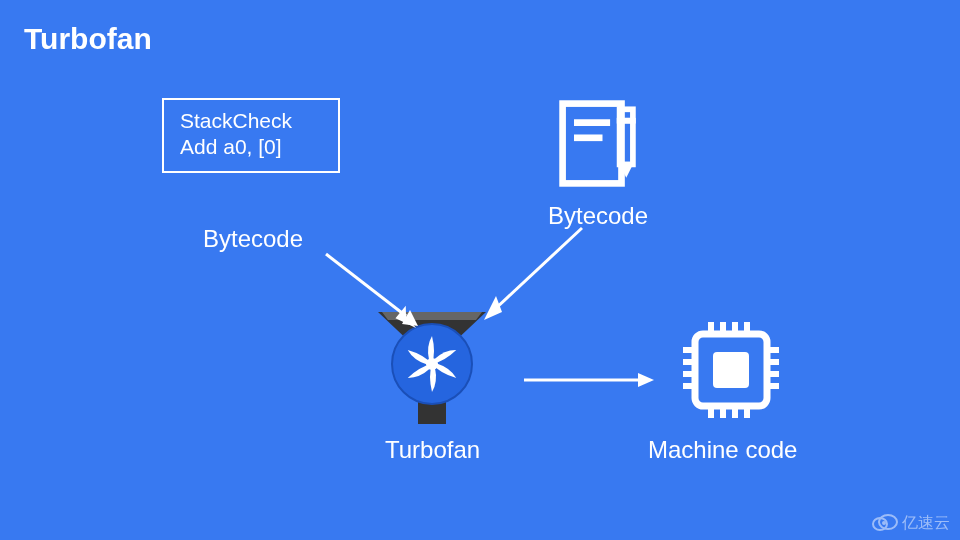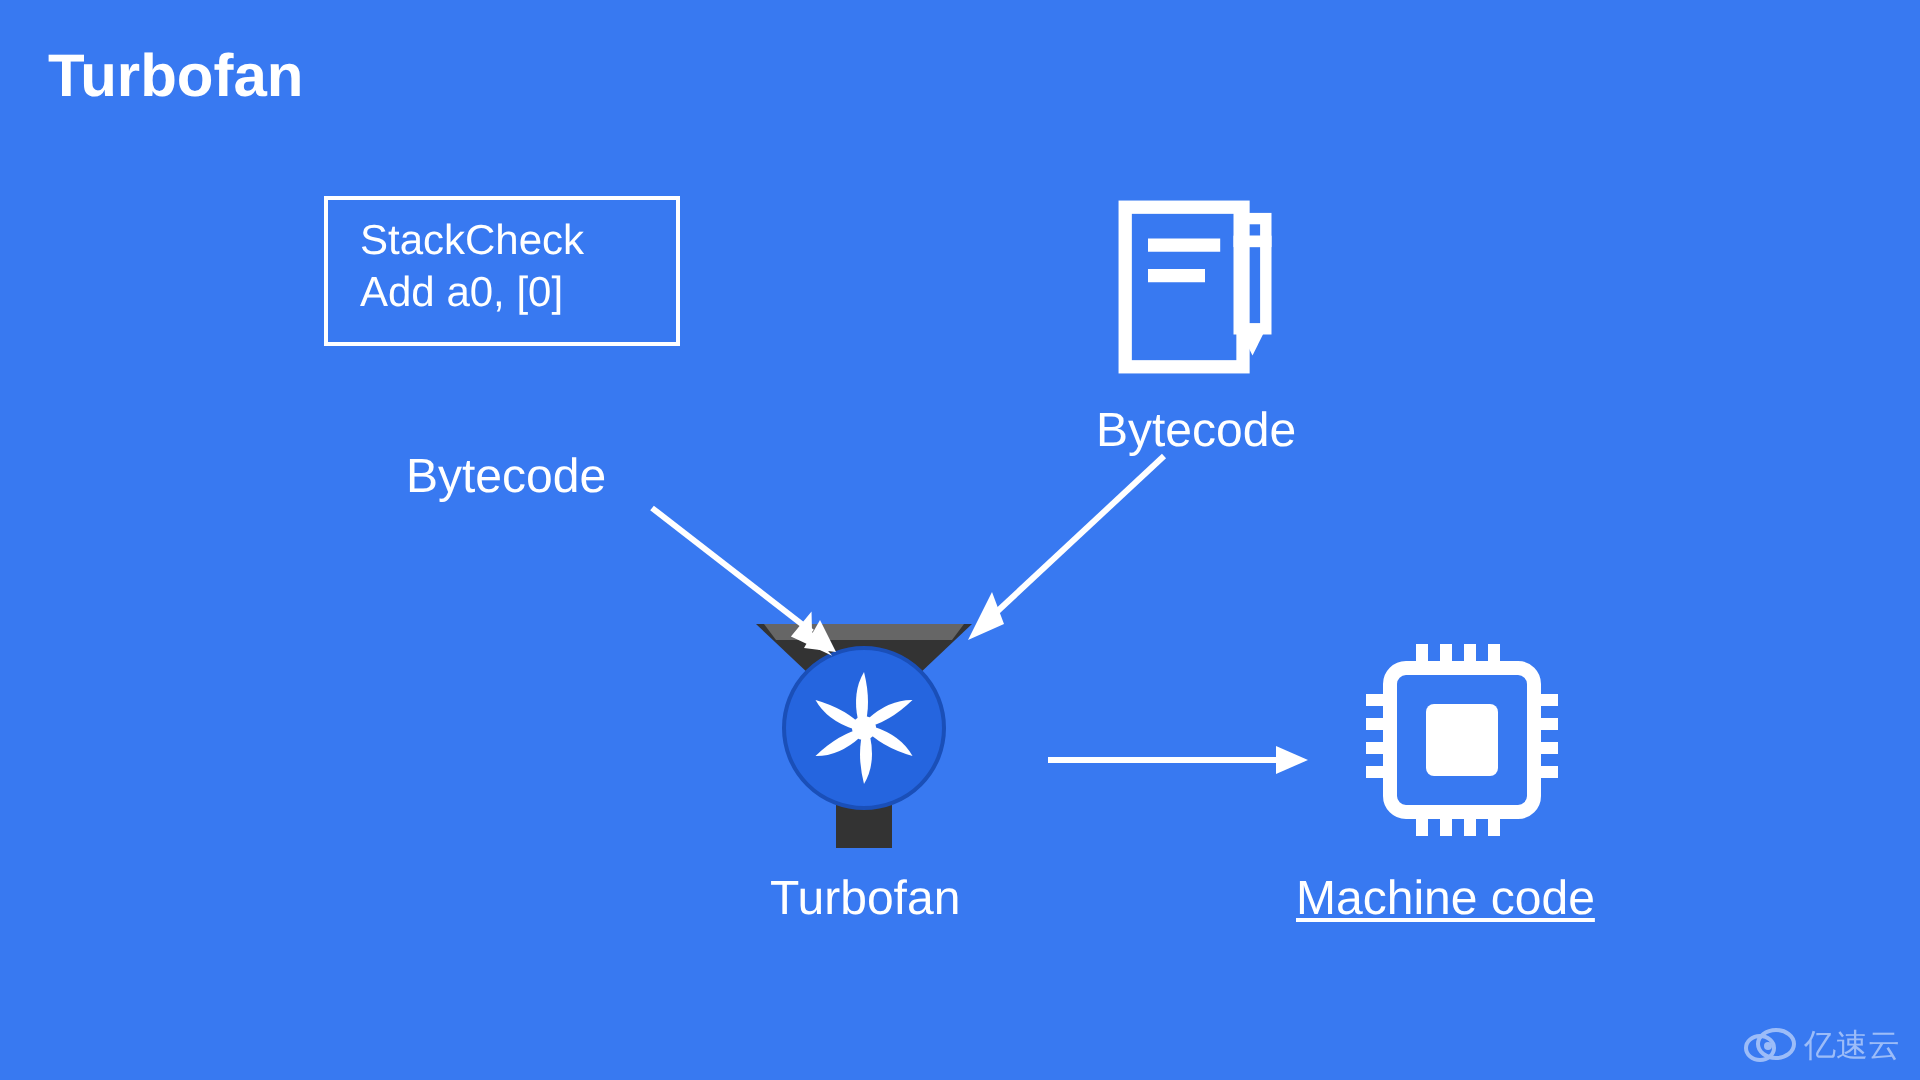--- a/index.html
+++ b/index.html
@@ -46,21 +46,20 @@
     position: absolute;
     top: 436px;
     left: 385px;
     font-size: 24px;
   }
   .machine-label {
     position: absolute;
     top: 436px;
     left: 648px;
     font-size: 24px;
-    text-decoration: underline;
   }
   
   .feedback-icon {
     position: absolute;
     top: 96px;
     left: 555px;
   }
   
   .turbofan-icon {
     position: absolute;

